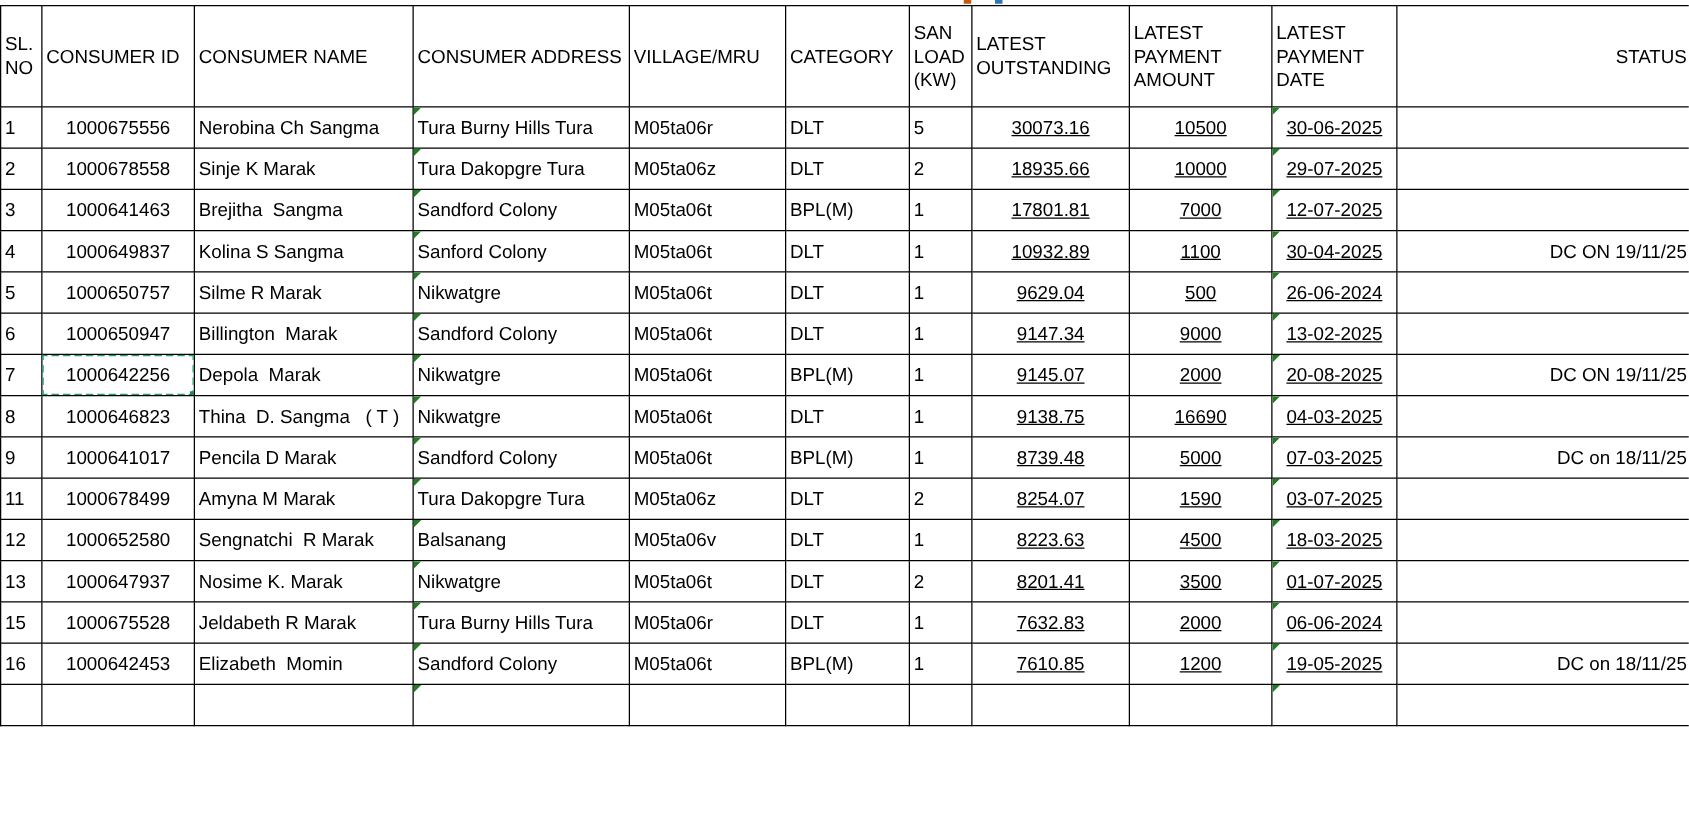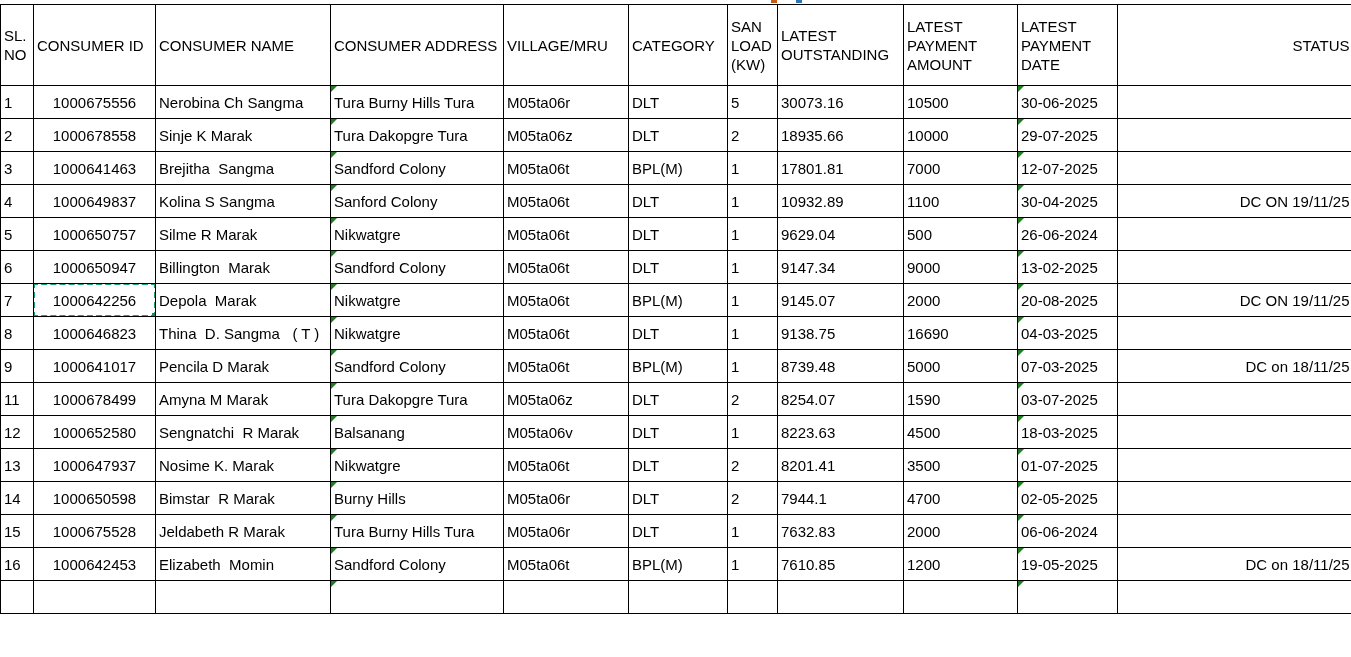--- a/index.html
+++ b/index.html
@@ -52,21 +52,21 @@
     line-height:19px;
   }
   #grid td{height:31px;}
   #grid tr{height:33px;}
   #grid thead tr{height:81px;}
   
   .col-sl{text-align:left;}
   td.col-id{text-align:center;padding-right:5px;}
   .col-name,.col-address,.col-village,.col-category,.col-status{text-align:left;}
   td.col-san_load{text-align:left;}
-  td.col-outstanding,td.col-payment_amount,td.col-payment_date{}
+  td.col-outstanding,td.col-payment_amount,td.col-payment_date{text-align:center;text-decoration:underline;}
   th.h-center{text-align:center;}
   
   #grid th:last-child, #grid td:last-child{border-right:none;text-align:right;}
 
   
   .tri{
     position:absolute;
     top:0;
     left:0;
     width:0;
@@ -285,33 +285,20 @@
           <td class="col-address">Nikwatgre<span class="tri"></span></td>
           <td class="col-village">M05ta06t</td>
           <td class="col-category">DLT</td>
           <td class="col-san_load">2</td>
           <td class="col-outstanding">8201.41</td>
           <td class="col-payment_amount">3500</td>
           <td class="col-payment_date">01-07-2025<span class="tri"></span></td>
           <td class="col-status"></td>
         </tr>
         <tr>
-          <td class="col-sl">14</td>
-          <td class="col-id">1000650598</td>
-          <td class="col-name">Bimstar  R Marak</td>
-          <td class="col-address">Burny Hills<span class="tri"></span></td>
-          <td class="col-village">M05ta06r</td>
-          <td class="col-category">DLT</td>
-          <td class="col-san_load">2</td>
-          <td class="col-outstanding">7944.1</td>
-          <td class="col-payment_amount">4700</td>
-          <td class="col-payment_date">02-05-2025<span class="tri"></span></td>
-          <td class="col-status"></td>
-        </tr>
-        <tr>
           <td class="col-sl">15</td>
           <td class="col-id">1000675528</td>
           <td class="col-name">Jeldabeth R Marak</td>
           <td class="col-address">Tura Burny Hills Tura<span class="tri"></span></td>
           <td class="col-village">M05ta06r</td>
           <td class="col-category">DLT</td>
           <td class="col-san_load">1</td>
           <td class="col-outstanding">7632.83</td>
           <td class="col-payment_amount">2000</td>
           <td class="col-payment_date">06-06-2024<span class="tri"></span></td>

